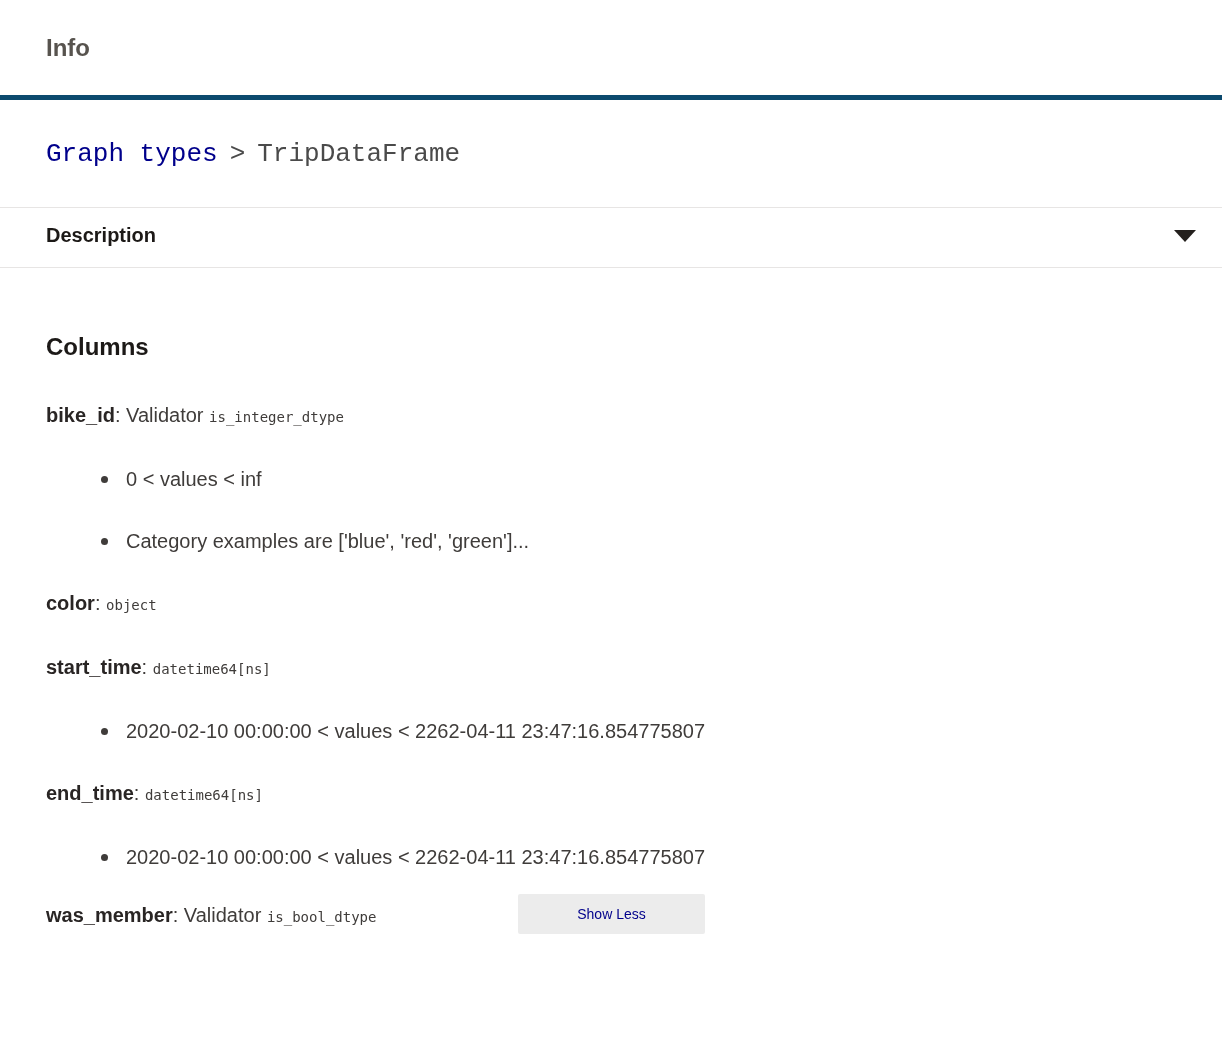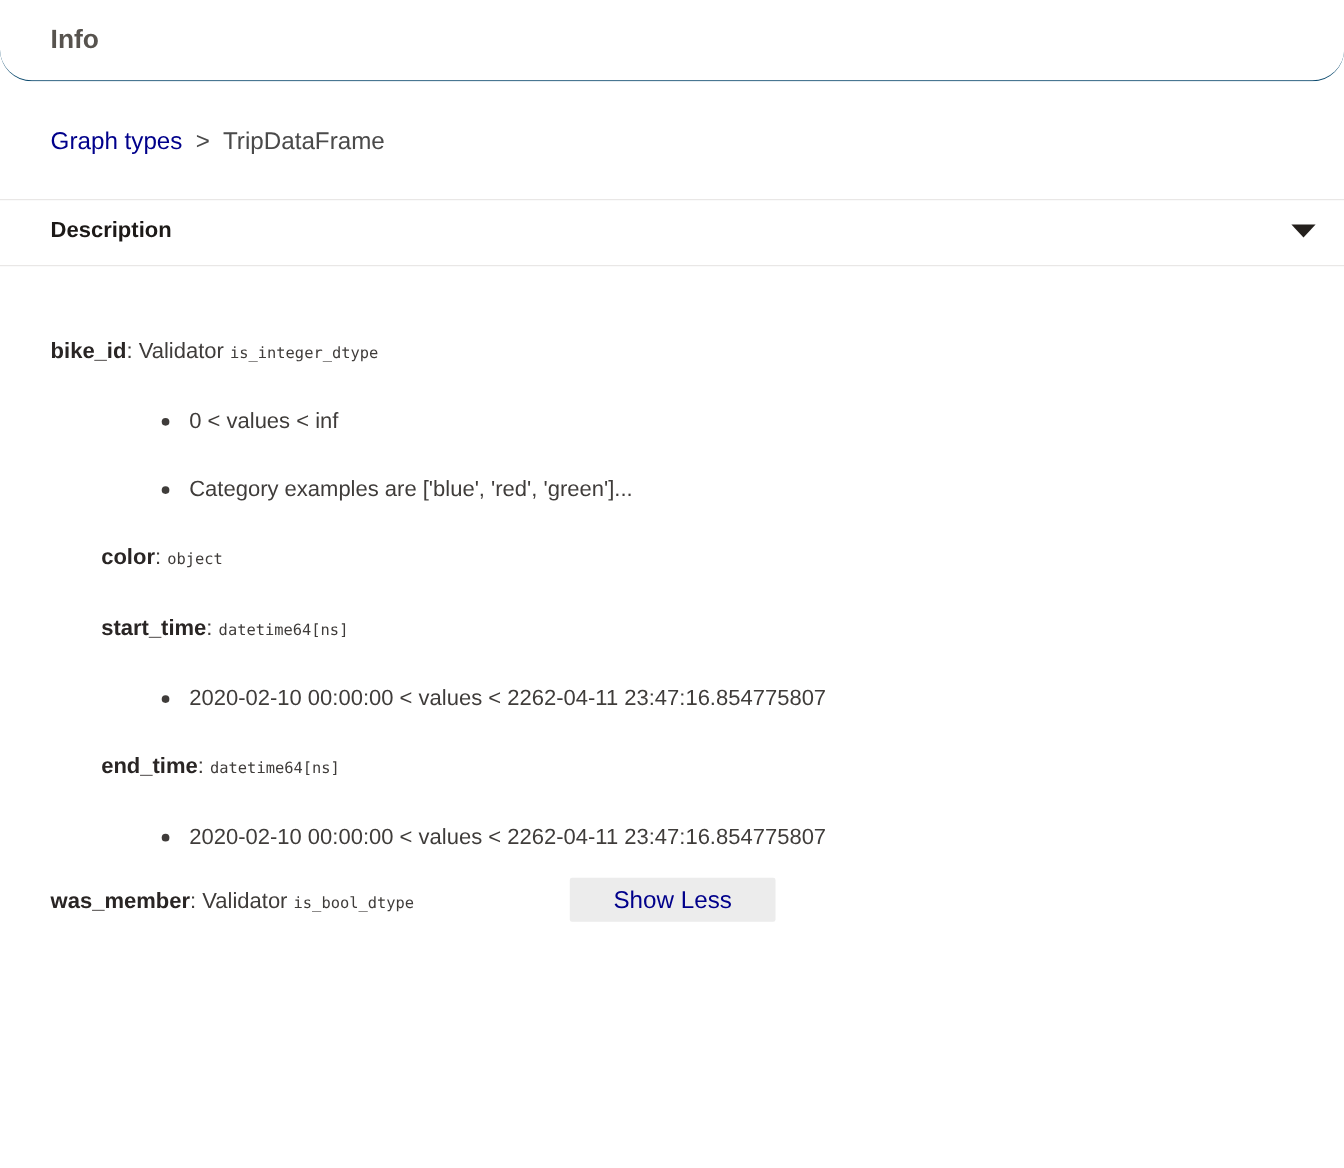--- a/index.html
+++ b/index.html
@@ -11,27 +11,26 @@
     font-family: "Liberation Sans", sans-serif;
     color: #3f3c3a;
     position: relative;
   }
   code, .mono {
     font-family: "DejaVu Sans Mono", "Liberation Mono", monospace;
   }
 
   
   .tabbar {
-    height: 74px;
-    border-bottom: 1px solid #0c4a6e;
+    height: 100px;
+    border-bottom: 5px solid #0c4a6e;
     display: flex;
     align-items: stretch;
     padding-left: 46px;
     gap: 33px;
-    border-radius: 29px;
   }
   .tab {
     display: flex;
     align-items: center;
     font-size: 24px;
     font-weight: 600;
     color: #57534e;
     cursor: pointer;
     position: relative;
   }
@@ -44,22 +43,22 @@
     background: #5246e5;
   }
 
   
   .breadcrumb-row {
     height: 108px;
     border-bottom: 1px solid #e7e5e4;
     display: flex;
     align-items: center;
     padding-left: 46px;
-    font-family: Liberation Sans, sans-serif;
-    font-size: 22px;
+    font-family: Liberation Mono, monospace;
+    font-size: 26px;
   }
   .breadcrumb-link { color: #00008b; cursor: pointer; text-decoration: none; }
   .breadcrumb-sep { color: #4a4a4a; margin: 0 12px; }
   .breadcrumb-current { color: #4a4a4a; }
 
   
   .desc-row {
     height: 60px;
     border-bottom: 1px solid #e7e5e4;
     display: flex;
@@ -88,21 +87,21 @@
     font-size: 24px;
     line-height: 30px;
     font-weight: 700;
     color: #1c1917;
   }
   .line {
     font-size: 20px;
     line-height: 26px;
     color: #3f3c3a;
   }
-  .mt36 { margin-top: 36px; margin-left: 46px; }
+  .mt36 { margin-top: 36px; }
   .mt33 { margin-top: 33px; }
   .mt30 { margin-top: 30px; }
   .term-name { font-weight: 700; color: #292524; }
   .line code { font-size: 14px; color: #3f3c3a; }
   .bullet-line {
     padding-left: 80px;
     position: relative;
   }
   .bullet-dot {
     position: absolute;
@@ -113,21 +112,21 @@
   }
   .was-member-wrap { position: relative; margin-top: 32px; }
   .show-less-btn {
     position: absolute;
     left: 472px; top: -8px;
     width: 187px; height: 40px;
     background: #ececec;
     border: none;
     border-radius: 2px;
     font-family: "Liberation Sans", sans-serif;
-    font-size: 22px;
+    font-size: 14px;
     color: #00008b;
     display: flex;
     align-items: center;
     justify-content: center;
     cursor: pointer;
     z-index: 2;
   }
 </style>
 </head>
 <body>
@@ -143,20 +142,21 @@
   <span class="breadcrumb-sep">&gt;</span>
   <span class="breadcrumb-current">TripDataFrame</span>
 </div>
 
 <div class="desc-row">
   <span class="desc-title">Description</span>
   <span class="chevron-down"></span>
 </div>
 
 <main class="content">
+  <h2 class="columns-title">Columns</h2>
 
   <div class="line"><span class="term-name">bike_id</span><span>: Validator</span> <code>is_integer_dtype</code></div>
   <div class="line bullet-line mt36">
     <span class="bullet-dot"></span>
     <span>0 &lt; values &lt; inf</span>
   </div>
 
   <div class="line bullet-line mt36">
     <span class="bullet-dot"></span>
     <span>Category examples are ['blue', 'red', 'green']...</span>

